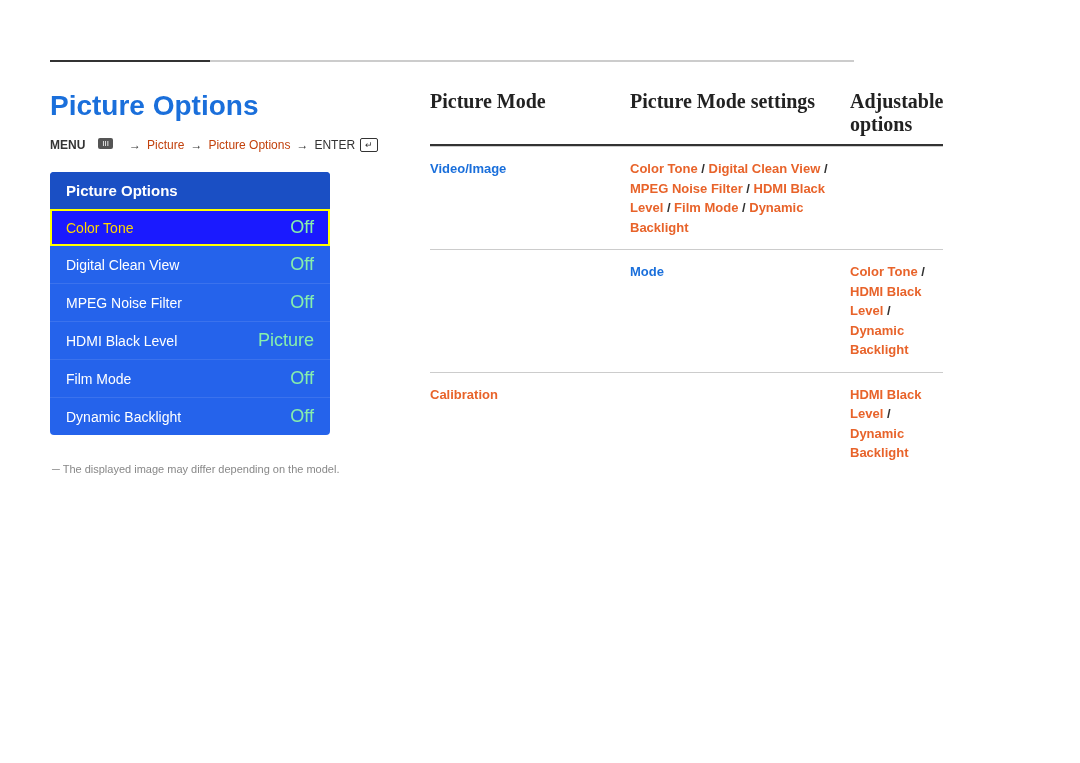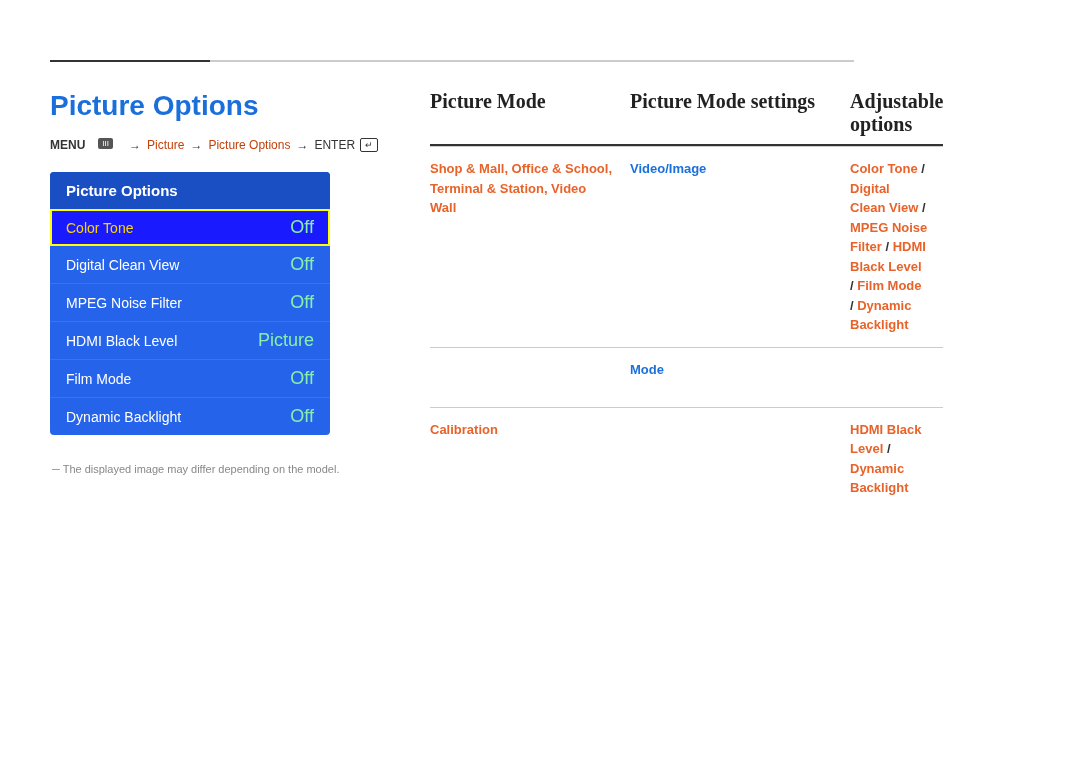--- a/index.html
+++ b/index.html
@@ -278,23 +278,20 @@
       <div class="table-header">
         <div class="col-title">Picture Mode</div>
         <div class="col-title">Picture Mode settings</div>
         <div class="col-title">Adjustable options</div>
       </div>
 
       <div class="table-body">
 
         <div class="table-row">
           <div class="cell">
-            <p><span class="orange">Shop &amp; Mall, Office &amp; School, Terminal &amp; Station, Video Wall</span></p>
-          </div>
-          <div class="cell">
             <p><span class="blue-link">Video/Image</span></p>
           </div>
           <div class="cell">
             <p>
               <span class="orange">Color Tone</span>
               <span class="dark"> / </span>
               <span class="orange">Digital Clean View</span>
               <span class="dark"> / </span>
               <span class="orange">MPEG Noise Filter</span>
               <span class="dark"> / </span>
@@ -305,20 +302,29 @@
               <span class="orange">Dynamic Backlight</span>
             </p>
           </div>
         </div>
 
         <div class="table-row">
           <div class="cell"></div>
           <div class="cell">
             <p><span class="blue-link">Mode</span></p>
           </div>
+          <div class="cell">
+            <p>
+              <span class="orange">Color Tone</span>
+              <span class="dark"> / </span>
+              <span class="orange">HDMI Black Level</span>
+              <span class="dark"> / </span>
+              <span class="orange">Dynamic Backlight</span>
+            </p>
+          </div>
         </div>
 
         <div class="table-row no-border">
           <div class="cell">
             <p><span class="orange">Calibration</span></p>
           </div>
           <div class="cell"></div>
           <div class="cell">
             <p>
               <span class="orange">HDMI Black Level</span>

